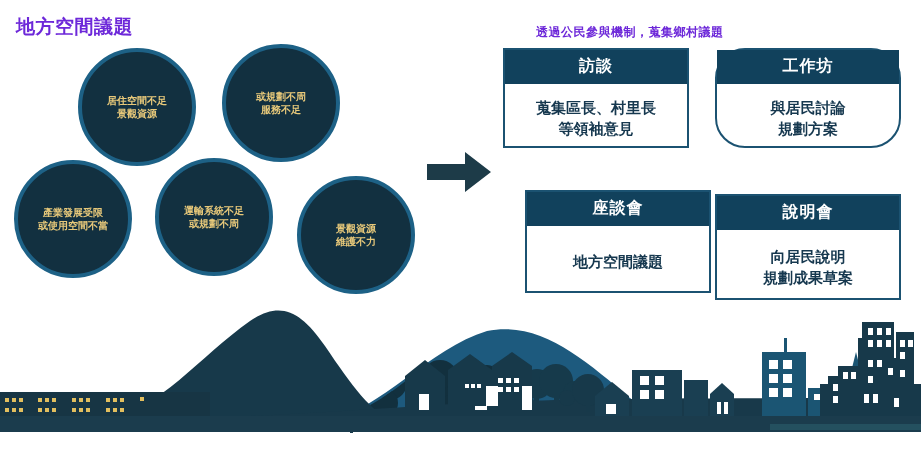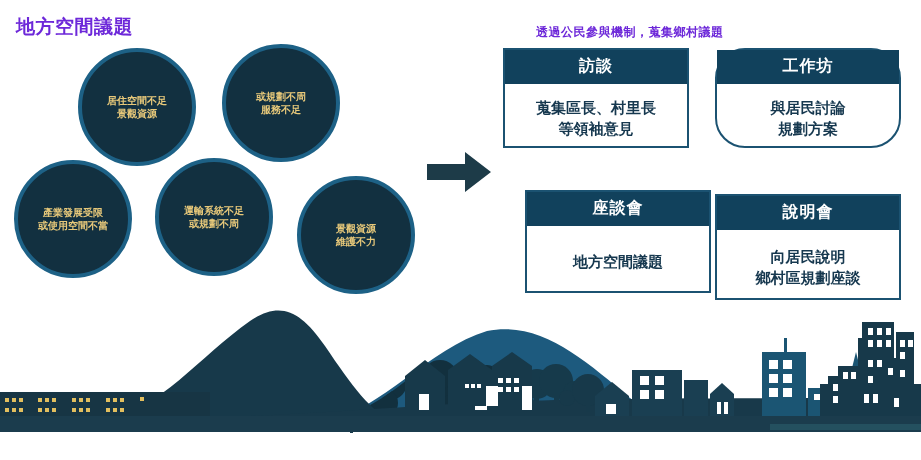--- a/index.html
+++ b/index.html
@@ -191,21 +191,21 @@
         <span>地方空間議題</span>
       </div>
     </div>
   </div>
 
   <div class="card" id="card-3">
     <div class="card-header">說明會</div>
     <div class="card-body">
       <div>
         <span>向居民說明</span><br>
-        <span>鄉村區規劃座談</span>
+        <span>規劃成果草案</span>
       </div>
     </div>
   </div>
 
   <svg id="landscape" viewBox="0 0 921 162">
     <defs>
       <clipPath id="hillclip">
         <path d="M210,120 L215,118 C250,112 300,52 345,25 C380,5 400,10 425,35
                  C460,70 495,110 520,120 Z"></path>
       </clipPath>

